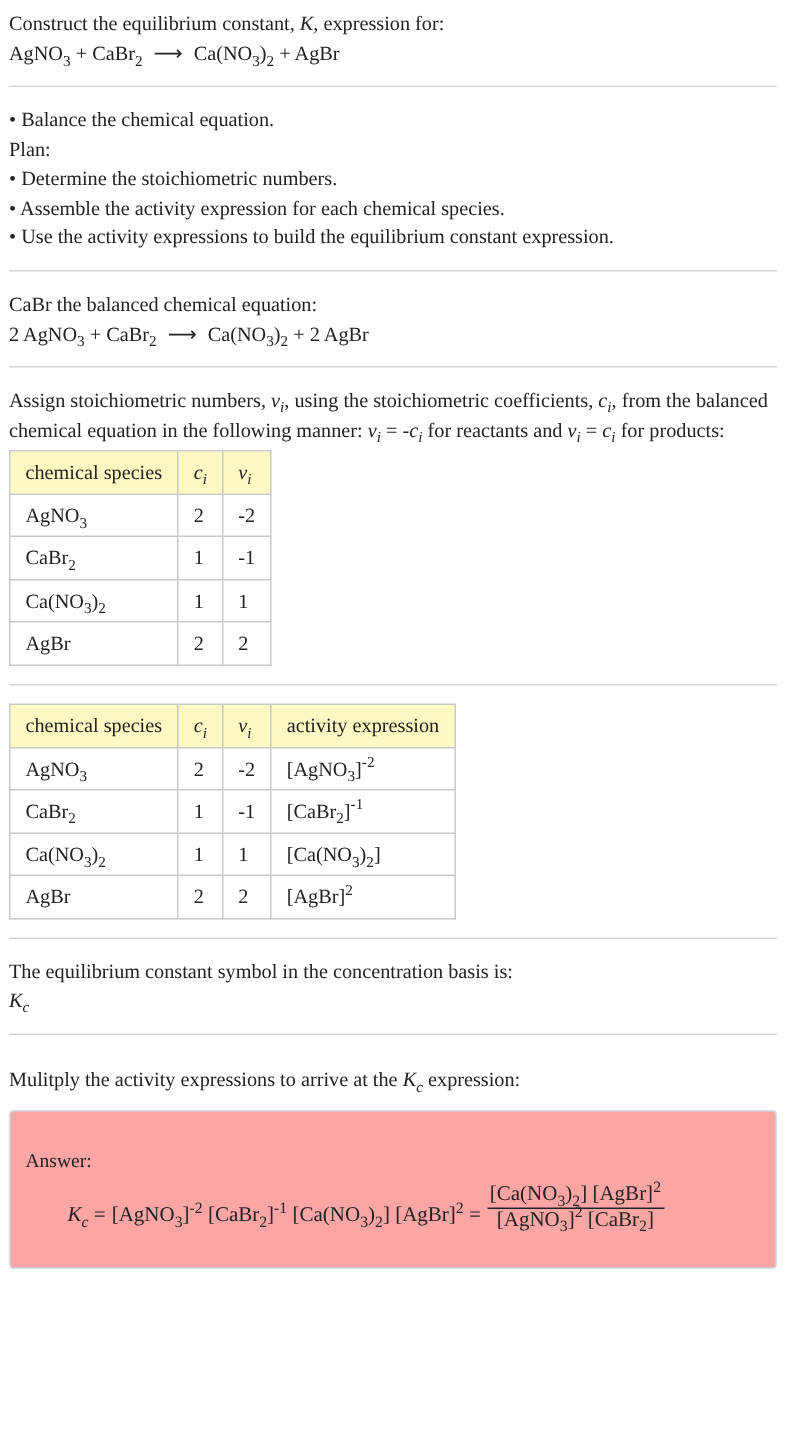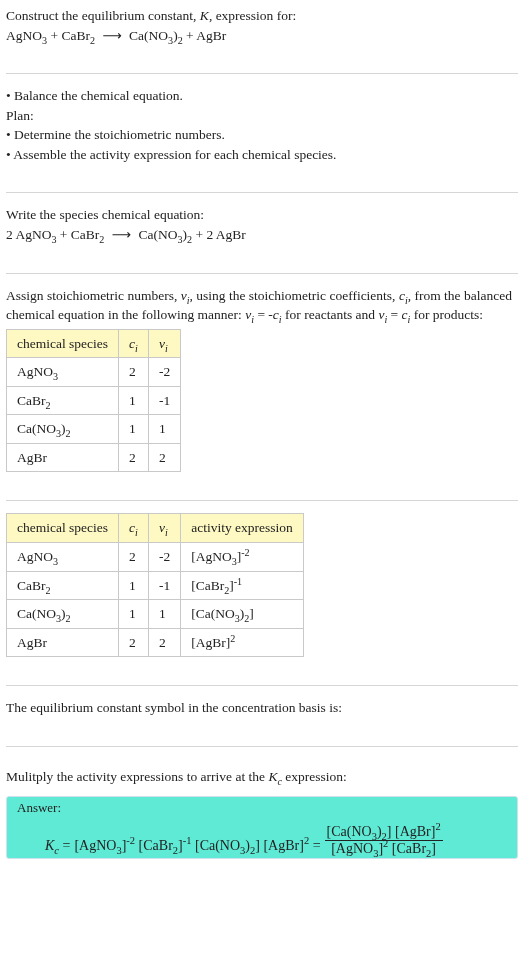--- a/index.html
+++ b/index.html
@@ -7,45 +7,45 @@
     padding: 6px;
     font-family: Georgia, 'Times New Roman', serif;
     font-size: 13.5px;
     color: #222;
     background: #fff;
     width: 512px;
     line-height: 1.45;
   }
   .section {
     border-bottom: 1px solid #d6d6d6;
-    padding-bottom: 28px;
+    padding-bottom: 12px;
     margin-bottom: 12px;
   }
   .section:last-child { border-bottom: none; }
   .eqn { font-family: Georgia, serif; }
   sub { font-size: 0.75em; vertical-align: sub; line-height: 0; }
   sup { font-size: 0.75em; vertical-align: super; line-height: 0; }
   .arrow { padding: 0 4px; }
   table.data {
     border-collapse: collapse;
     margin-top: 4px;
     font-size: 13.5px;
   }
   table.data th, table.data td {
     border: 1px solid #c9c9c9;
     padding: 4px 10px;
     text-align: left;
     font-weight: normal;
   }
   table.data th { background: #fef9c3; }
   .answer-box {
-    background: #5eead4;
+    background: #fca5a5;
     border: 1px solid #cfe0ee;
     border-radius: 3px;
-    padding: 2px 10px;
+    padding: 24px 10px;
     margin-top: 6px;
   }
   .answer-label { font-size: 13px; margin-bottom: 6px; }
   .kc-line {
     font-family: Georgia, serif;
     font-size: 14px;
     display: flex;
     align-items: flex-end;
     gap: 4px;
     flex-wrap: nowrap;
@@ -72,24 +72,25 @@
   <div class="eqn">
     AgNO<sub>3</sub> + CaBr<sub>2</sub> <span class="arrow">⟶</span> Ca(NO<sub>3</sub>)<sub>2</sub> + AgBr
   </div>
 </div>
 
 <div class="section">
   <div>• <span>Balance the chemical equation.</span></div>
   <div>Plan:</div>
   <div>• <span>Determine the stoichiometric numbers.</span></div>
   <div>• <span>Assemble the activity expression for each chemical species.</span></div>
+  <div>• <span>Use the activity expressions to build the equilibrium constant expression.</span></div>
 </div>
 
 <div class="section">
-  <div>Write the species chemical equation:</div>
+  <div>CaBr the balanced chemical equation:</div>
   <div class="eqn">
     2 AgNO<sub>3</sub> + CaBr<sub>2</sub> <span class="arrow">⟶</span> Ca(NO<sub>3</sub>)<sub>2</sub> + 2 AgBr
   </div>
 </div>
 
 <div class="section">
   <div>
     Assign stoichiometric numbers, <span class="ital">ν<sub>i</sub></span>, using the stoichiometric coefficients, <span class="ital">c<sub>i</sub></span>, from the balanced chemical equation in the following manner: <span class="ital">ν<sub>i</sub></span> = -<span class="ital">c<sub>i</sub></span> for reactants and <span class="ital">ν<sub>i</sub></span> = <span class="ital">c<sub>i</sub></span> for products:
   </div>
   <table class="data">
@@ -155,20 +156,21 @@
       <td>2</td>
       <td>2</td>
       <td>[AgBr]<sup>2</sup></td>
     </tr>
   </tbody>
     </table>
 </div>
 
 <div class="section">
   <div>The equilibrium constant symbol in the concentration basis is:</div>
+  <div><span class="ital">K<sub>c</sub></span></div>
 </div>
 
 <div class="section" style="border-bottom:none; padding-bottom:4px; margin-bottom:4px;margin-top:20px;">
   <div>
     Mulitply the activity expressions to arrive at the <span class="ital">K<sub>c</sub></span> expression:
   </div>
 </div>
 
 <div class="answer-box">
   <div class="answer-label">Answer:</div>

